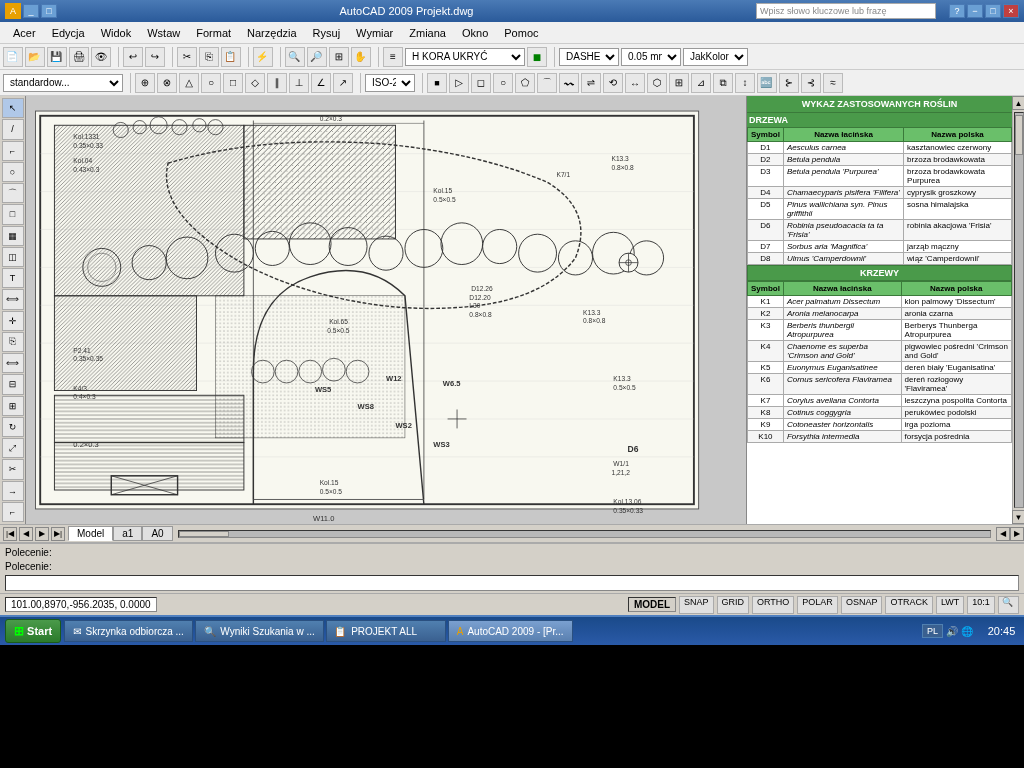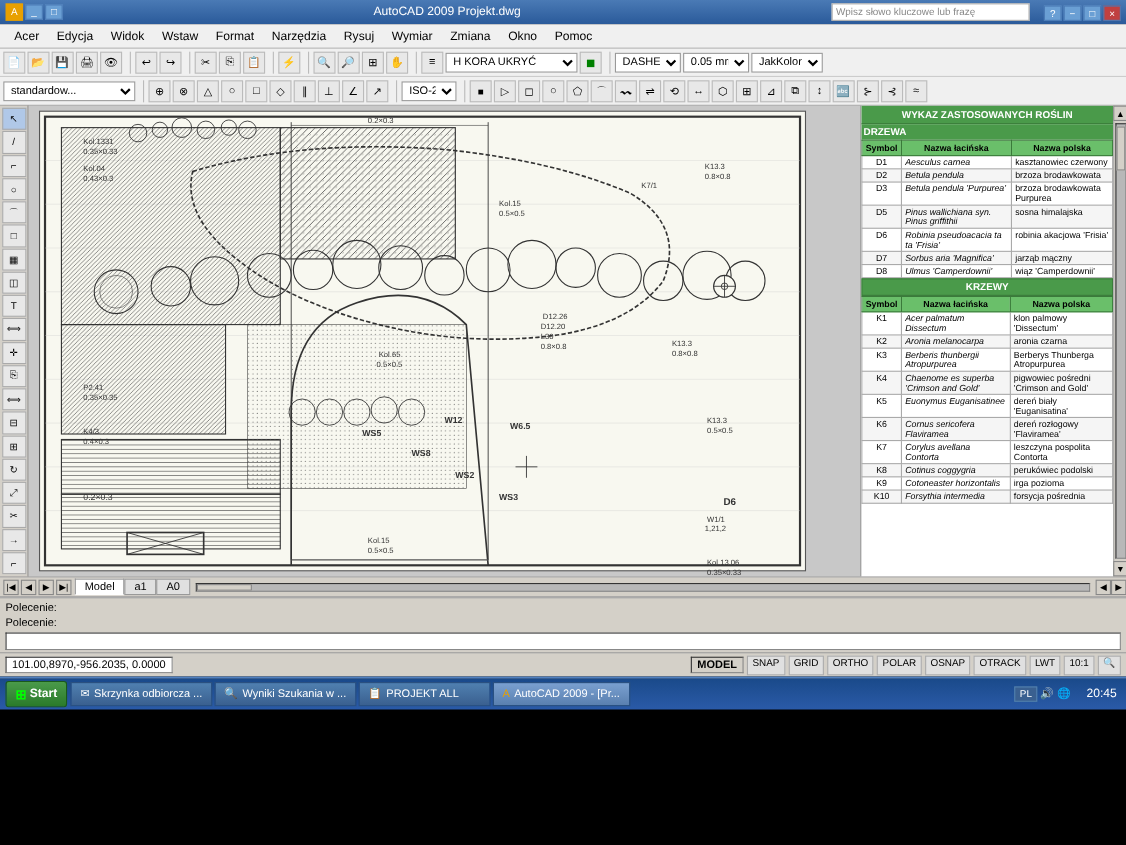--- a/index.html
+++ b/index.html
@@ -57,21 +57,21 @@
     
     #canvas-area {
       flex: 1; background: #c8c8c8; position: relative; overflow: hidden;
     }
     #drawing-canvas {
       width: 100%; height: 100%;
     }
 
     
     #right-panel {
-      width: 230px; background: #fff; border-left: 1px solid #888; flex-shrink: 0;
+      width: 266px; background: #fff; border-left: 1px solid #888; flex-shrink: 0;
       overflow-y: auto; font-size: 8.5px;
     }
     #right-panel .panel-title {
       background: #4a9a4a; color: #fff; text-align: center; padding: 3px; font-weight: bold; font-size: 9px;
       border-bottom: 1px solid #3a7a3a;
     }
     #right-panel .section-header {
       background: #4a9a4a; color: #fff; padding: 2px; font-weight: bold; font-size: 9px;
     }
     #right-panel table {
@@ -135,21 +135,21 @@
 </head>
 <body>
 
 <div id="title-bar">
   <div style="display:flex;gap:2px;align-items:center;">
     <div class="tb-btn" style="width:16px;height:16px;background:#e8a000;border:none;font-size:9px;">A</div>
     <div class="win-btn">_</div>
     <div class="win-btn">□</div>
   </div>
   <div class="title-text">AutoCAD 2009 Projekt.dwg</div>
-  <div style="display:flex;align-items:flex-end;gap:5px;">
+  <div style="display:flex;align-items:center;gap:5px;">
     <div class="search-box">
       <span style="font-size:9px;color:#888;white-space:nowrap;overflow:hidden;">Wpisz słowo kluczowe lub frazę</span>
     </div>
     <div style="display:flex;gap:2px;">
       <div class="win-btn">?</div>
       <div class="win-btn">−</div>
       <div class="win-btn">□</div>
       <div class="win-btn close">×</div>
     </div>
   </div>
@@ -452,20 +452,25 @@
             <td style="text-align: center; font-style: normal;">D2</td>
             <td style="font-style: italic;">Betula pendula</td>
             <td style="font-style: normal;">brzoza brodawkowata</td>
           </tr>
           <tr>
             <td style="text-align: center; font-style: normal;">D3</td>
             <td style="font-style: italic;">Betula pendula 'Purpurea'</td>
             <td style="font-style: normal;">brzoza brodawkowata Purpurea</td>
           </tr>
           <tr>
+            <td style="text-align: center; font-style: normal;">D4</td>
+            <td style="font-style: italic;">Chamaecyparis pisifera 'Filifera'</td>
+            <td style="font-style: normal;">cyprysik groszkowy</td>
+          </tr>
+          <tr>
             <td style="text-align: center; font-style: normal;">D5</td>
             <td style="font-style: italic;">Pinus wallichiana syn. Pinus griffithii</td>
             <td style="font-style: normal;">sosna himalajska</td>
           </tr>
           <tr>
             <td style="text-align: center; font-style: normal;">D6</td>
             <td style="font-style: italic;">Robinia pseudoacacia ta ta 'Frisia'</td>
             <td style="font-style: normal;">robinia akacjowa 'Frisia'</td>
           </tr>
           <tr>

